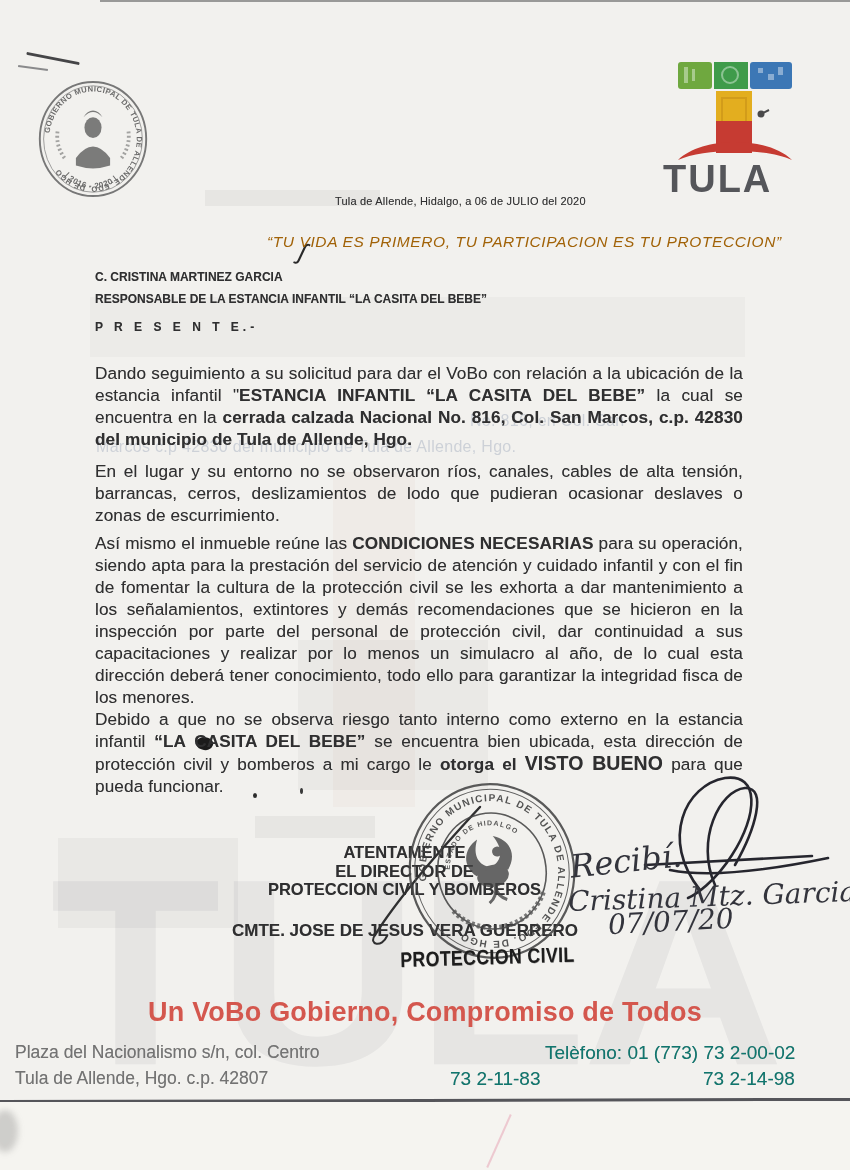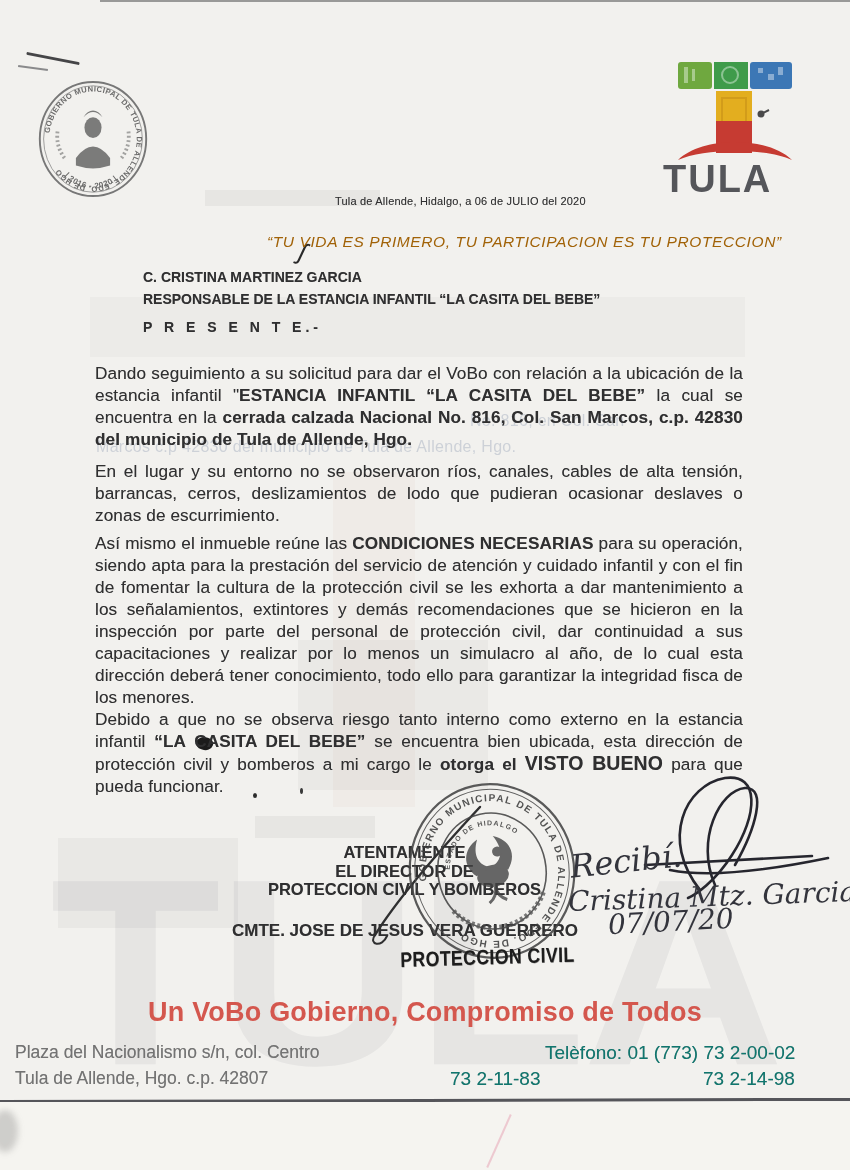--- a/index.html
+++ b/index.html
@@ -4,21 +4,21 @@
 <style>
   html,body{margin:0;padding:0;background:#dedcd8;}
   .page{position:relative;width:850px;height:1170px;margin:0 auto;overflow:hidden;
         background:#f2f1ee;font-family:"Liberation Sans",sans-serif;color:#2f2f30;}
   .abs{position:absolute;}
   .doc{color:#303031;}
   .b{font-weight:700;}
   .big{font-size:19.5px;}
   .para{width:648px;font-size:17.2px;line-height:22px;text-align:justify;letter-spacing:.1px;
         text-shadow:0 0 .4px rgba(40,40,40,.35);}
-  .addr{font-weight:700;font-size:14px;line-height:22px;text-shadow:0 0 .4px rgba(40,40,40,.35);margin-left:48px;}
+  .addr{font-weight:700;font-size:12px;line-height:22px;text-shadow:0 0 .4px rgba(40,40,40,.35);}
   .sigblock{width:345px;text-align:center;font-weight:700;font-size:16.5px;line-height:18.5px;
         text-shadow:0 0 .4px rgba(40,40,40,.35);margin-top:16px;}
   .hand{font-family:"DejaVu Serif",serif;font-style:italic;color:#33343c;}
   .ghost{color:#a9b2c2;opacity:.5;font-size:16px;letter-spacing:.3px;filter:blur(.4px);}
   .blotch{background:rgba(0,0,0,.045);}
   .footer-text{font-size:17.5px;color:#737373;text-shadow:0 0 .4px rgba(40,40,40,.3);}
   .phone{font-size:19px;color:#0f766e;text-shadow:0 0 .4px rgba(40,40,40,.3);}
   svg text{font-family:"Liberation Sans",sans-serif;}
 </style>
 </head>

